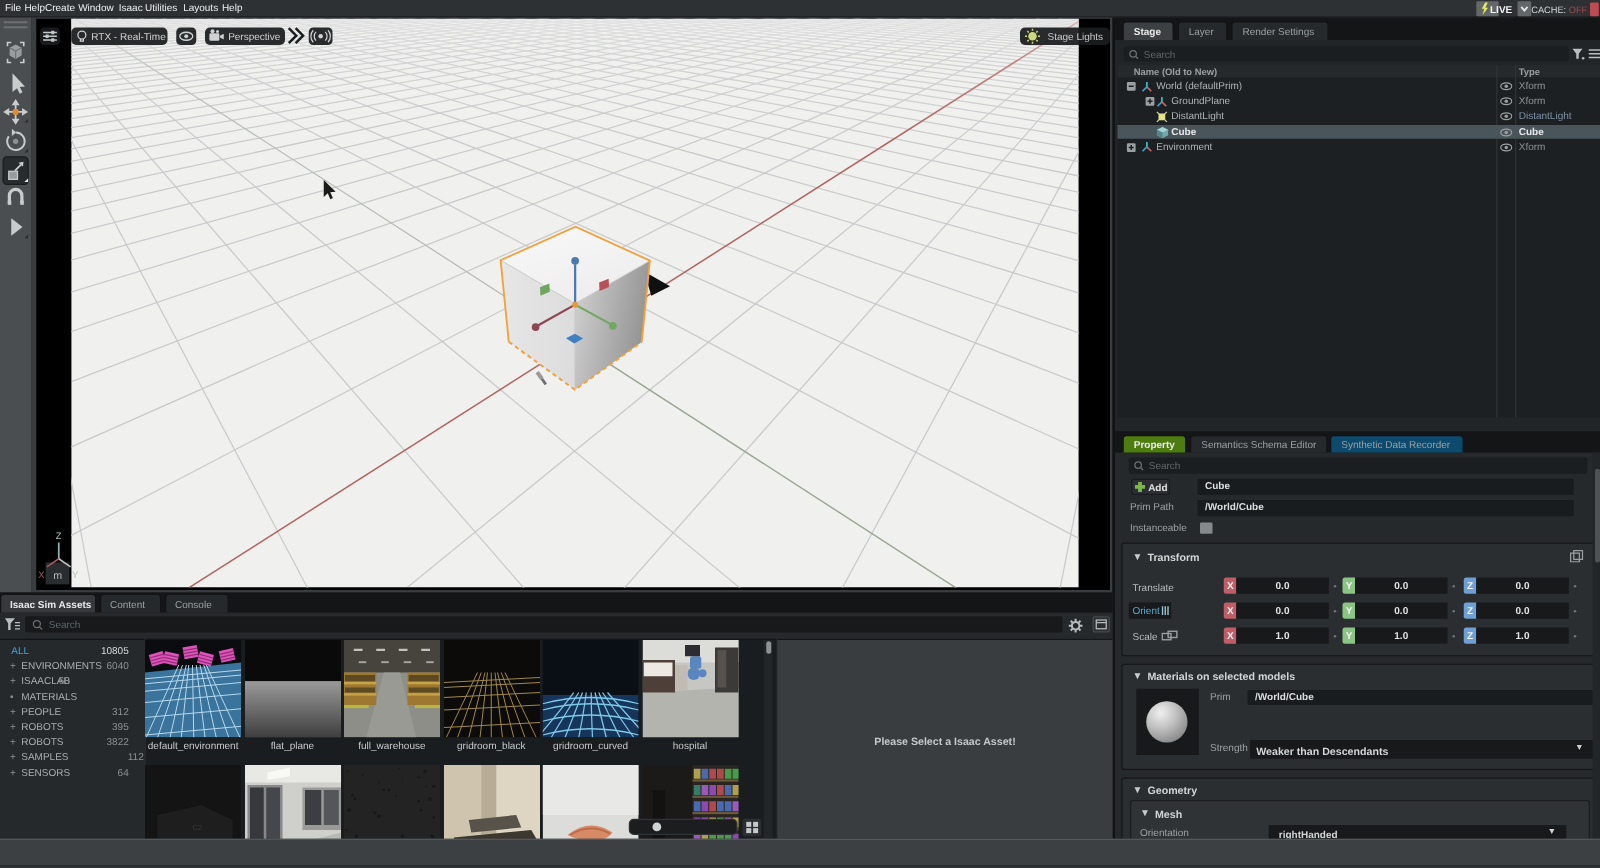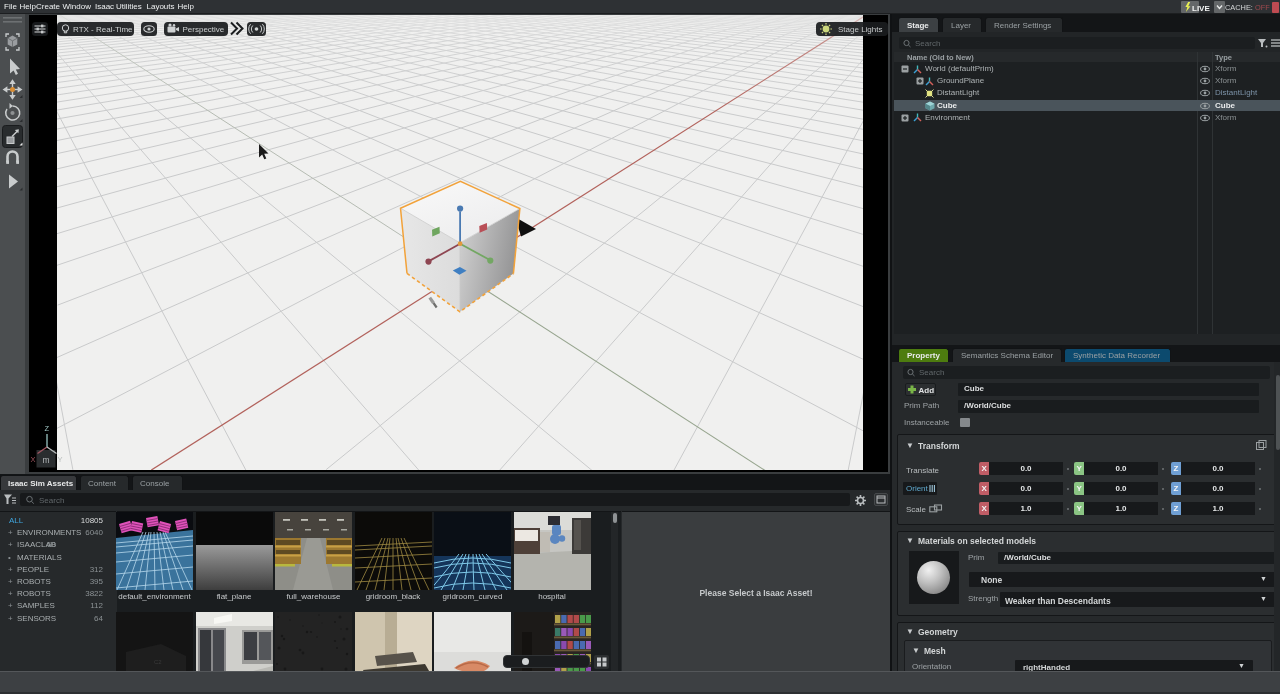--- a/index.html
+++ b/index.html
@@ -551,24 +551,20 @@
       <div class="abs" style="left:5px;top:186px;width:380px;height:85px;background:#2b2e30;border:1px solid #141618;border-radius:2px">
         <span class="txt" style="left:8px;top:4px;font-size:8px;color:#c8cbcd">▼</span>
         <span class="txt" style="left:20px;top:3.5px;font-size:8.5px;font-weight:700;color:#d3d6d7">Materials on selected models</span>
         <div class="abs" style="left:11px;top:19px;width:50px;height:53px;background:#17191b">
           <div class="abs" style="left:8px;top:10px;width:33px;height:33px;border-radius:50%;background:radial-gradient(circle at 35% 28%,#f0f0f0 0%,#c2c2c2 38%,#8a8a8a 78%,#6e6e6e 100%)"></div>
         </div>
         <span class="txt" style="left:70px;top:21px;font-size:8px;color:#9da2a5">Prim</span>
         <div class="abs" style="left:100px;top:19.5px;width:277px;height:12.5px;background:#191c1e;border-radius:1px">
           <span class="txt" style="left:6px;top:1.05px;font-size:8px;font-weight:700;color:#dcdedf">/World/Cube</span>
         </div>
-        <div class="abs" style="left:71px;top:40px;width:306px;height:15px;background:#17191b;border-radius:1px">
-          <span class="txt" style="left:12px;top:3px;font-size:8.5px;font-weight:700;color:#d3d6d7">None</span>
-          <span class="txt" style="right:8px;top:3px;font-size:7px;color:#cfd2d3">▼</span>
-        </div>
         <span class="txt" style="left:70px;top:62px;font-size:8px;color:#9da2a5">Strength</span>
         <div class="abs" style="left:102px;top:60px;width:275px;height:15px;background:#17191b;border-radius:1px">
           <span class="txt" style="left:5px;top:3.5px;font-size:8.5px;font-weight:700;color:#d3d6d7">Weaker than Descendants</span>
           <span class="txt" style="right:8px;top:3px;font-size:7px;color:#cfd2d3">▼</span>
         </div>
       </div>
       <div class="abs" style="left:5px;top:277px;width:380px;height:52px;background:#2b2e30;border:1px solid #141618;border-radius:2px 2px 0 0">
         <span class="txt" style="left:8px;top:4px;font-size:8px;color:#c8cbcd">▼</span>
         <span class="txt" style="left:20px;top:3.5px;font-size:8.5px;font-weight:700;color:#d3d6d7">Geometry</span>
         <div class="abs" style="left:6px;top:17px;width:368px;height:35px;background:#303336;border:1px solid #1a1c1e;border-radius:2px">
@@ -645,21 +641,21 @@
       <span class="txt" style="left:17px;top:52.8px;font-size:8px;color:#a9aeb0">PEOPLE</span>
       <span class="txt" style="left:0;top:52.8px;width:103px;text-align:right;font-size:8px;color:#8b9194">312</span>
       <span class="txt" style="left:8px;top:65.0px;font-size:8px;color:#8b9194">+</span>
       <span class="txt" style="left:17px;top:65.0px;font-size:8px;color:#a9aeb0">ROBOTS</span>
       <span class="txt" style="left:0;top:65.0px;width:103px;text-align:right;font-size:8px;color:#8b9194">395</span>
       <span class="txt" style="left:8px;top:77.19999999999999px;font-size:8px;color:#8b9194">+</span>
       <span class="txt" style="left:17px;top:77.19999999999999px;font-size:8px;color:#a9aeb0">ROBOTS</span>
       <span class="txt" style="left:0;top:77.19999999999999px;width:103px;text-align:right;font-size:8px;color:#8b9194">3822</span>
       <span class="txt" style="left:8px;top:89.39999999999999px;font-size:8px;color:#8b9194">+</span>
       <span class="txt" style="left:17px;top:89.39999999999999px;font-size:8px;color:#a9aeb0">SAMPLES</span>
-      <span class="txt" style="left:0;top:89.39999999999999px;width:103px;text-align:right;font-size:8px;color:#8b9194">112</span>
+      <span class="txt" style="left:12px;top:89.39999999999999px;width:103px;text-align:right;font-size:8px;color:#8b9194">112</span>
       <span class="txt" style="left:8px;top:101.6px;font-size:8px;color:#8b9194">+</span>
       <span class="txt" style="left:17px;top:101.6px;font-size:8px;color:#a9aeb0">SENSORS</span>
       <span class="txt" style="left:0;top:101.6px;width:103px;text-align:right;font-size:8px;color:#8b9194">64</span>
     </div>
     <div class="abs" style="left:622px;top:37px;width:268px;height:160px;background:#3a3d3f;border-top:1px solid #131517">
       <div style="position:absolute;left:0;top:48%;width:100%;text-align:center;font-size:8.5px;font-weight:700;color:#c6c9cb">Please Select a Isaac Asset!</div>
     </div>
     <div class="abs" style="left:117px;top:37px;width:504px;height:160px;background:#1a1d1f;border-top:1px solid #131517">
       <div class="abs" style="left:-1.0px;top:0px;width:77px;height:78px;overflow:hidden">
         <svg width="77" height="78">

